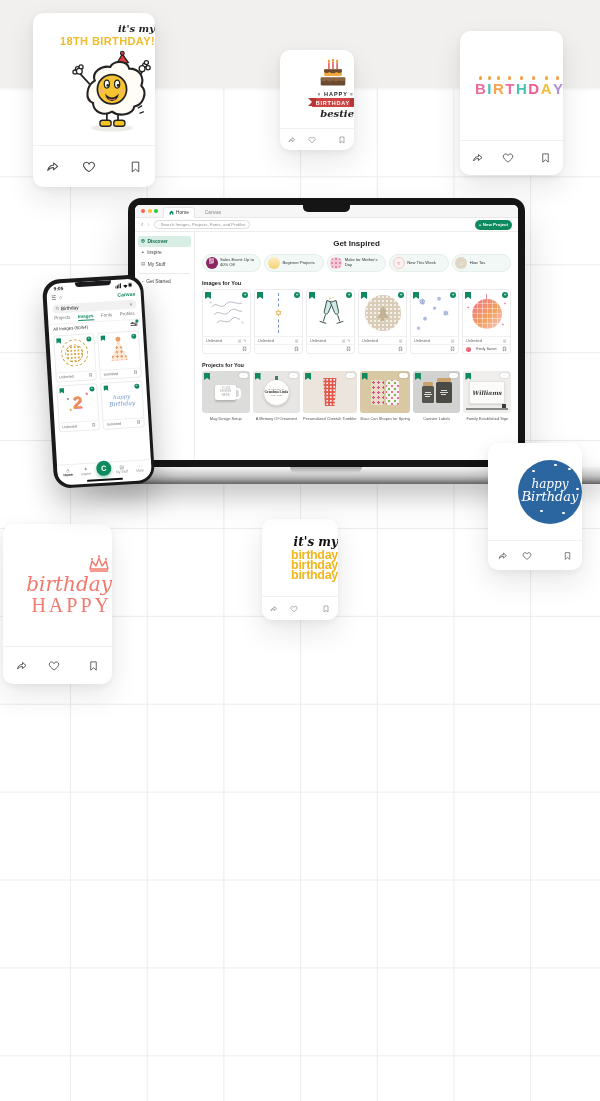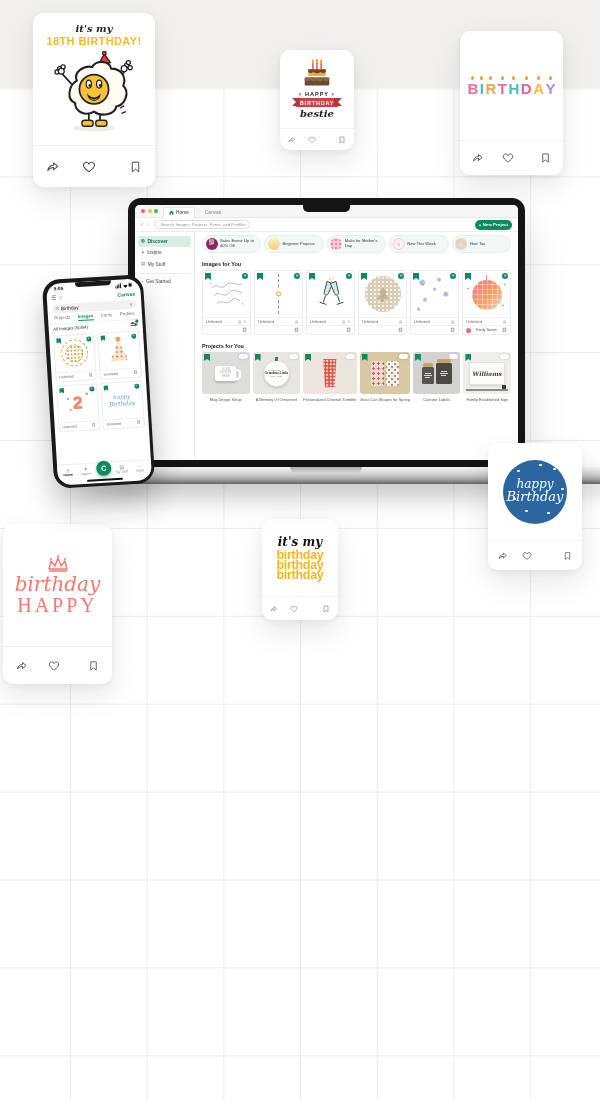--- a/index.html
+++ b/index.html
@@ -19,21 +19,21 @@
       linear-gradient(to bottom, #ececea 1px, transparent 1px);
     background-size: 76.7px 100%, 100% 87.9px;
     background-position: 70px 0, 0 0.5px;
   }
   
   .fcard {
     position:absolute; background:#fff; border-radius:10px;
     box-shadow: 0 12px 28px rgba(30,30,30,.10), 0 2px 6px rgba(30,30,30,.06);
     display:flex; flex-direction:column; z-index:2;
   }
-  .fcard .art { flex:1; display:flex; flex-direction:column; align-items:center; justify-content:center; overflow:hidden; }
+  .fcard .art { flex:1; display:flex; flex-direction:column; align-items:flex-end; justify-content:center; overflow:hidden; }
   .fcard .foot { border-top:1px solid #f1f1f0; display:flex; align-items:center; }
   .fic { display:inline-flex; }
   .fic svg { display:block; }
   
   .card-egg { left:33px; top:13px; width:122px; height:174px; }
   .card-egg .foot { height:42px; padding:0 13px; gap:22px; }
   .egg-l1 { font-family:"DejaVu Serif", serif; font-style:italic; font-weight:bold; font-size:10px; color:#222; }
   .egg-l2 { font-weight:bold; font-size:11px; letter-spacing:.4px; color:#f0bc2a; margin-top:1px; }
   
   .card-bestie { left:280px; top:50px; width:74px; height:100px; }
@@ -464,20 +464,21 @@
               <span class="si">▤</span>
               <span>My Stuff</span>
             </div>
           <div class="side-div"></div>
           <div class="side-item">
               <span class="si">◔</span>
               <span>Get Started</span>
             </div>
         </div>
         <div class="lt-main">
+          <div class="gi-title">Get Inspired</div>
           <div class="chips">
             <div class="chip">
               <span class="cc cc1">
                   <span>40%</span>
                   <span>OFF</span>
                 </span>
               <span class="clabel">Sales Event: Up to 40% Off</span>
             </div>
             <div class="chip">
               <span class="cc cc2"></span>

